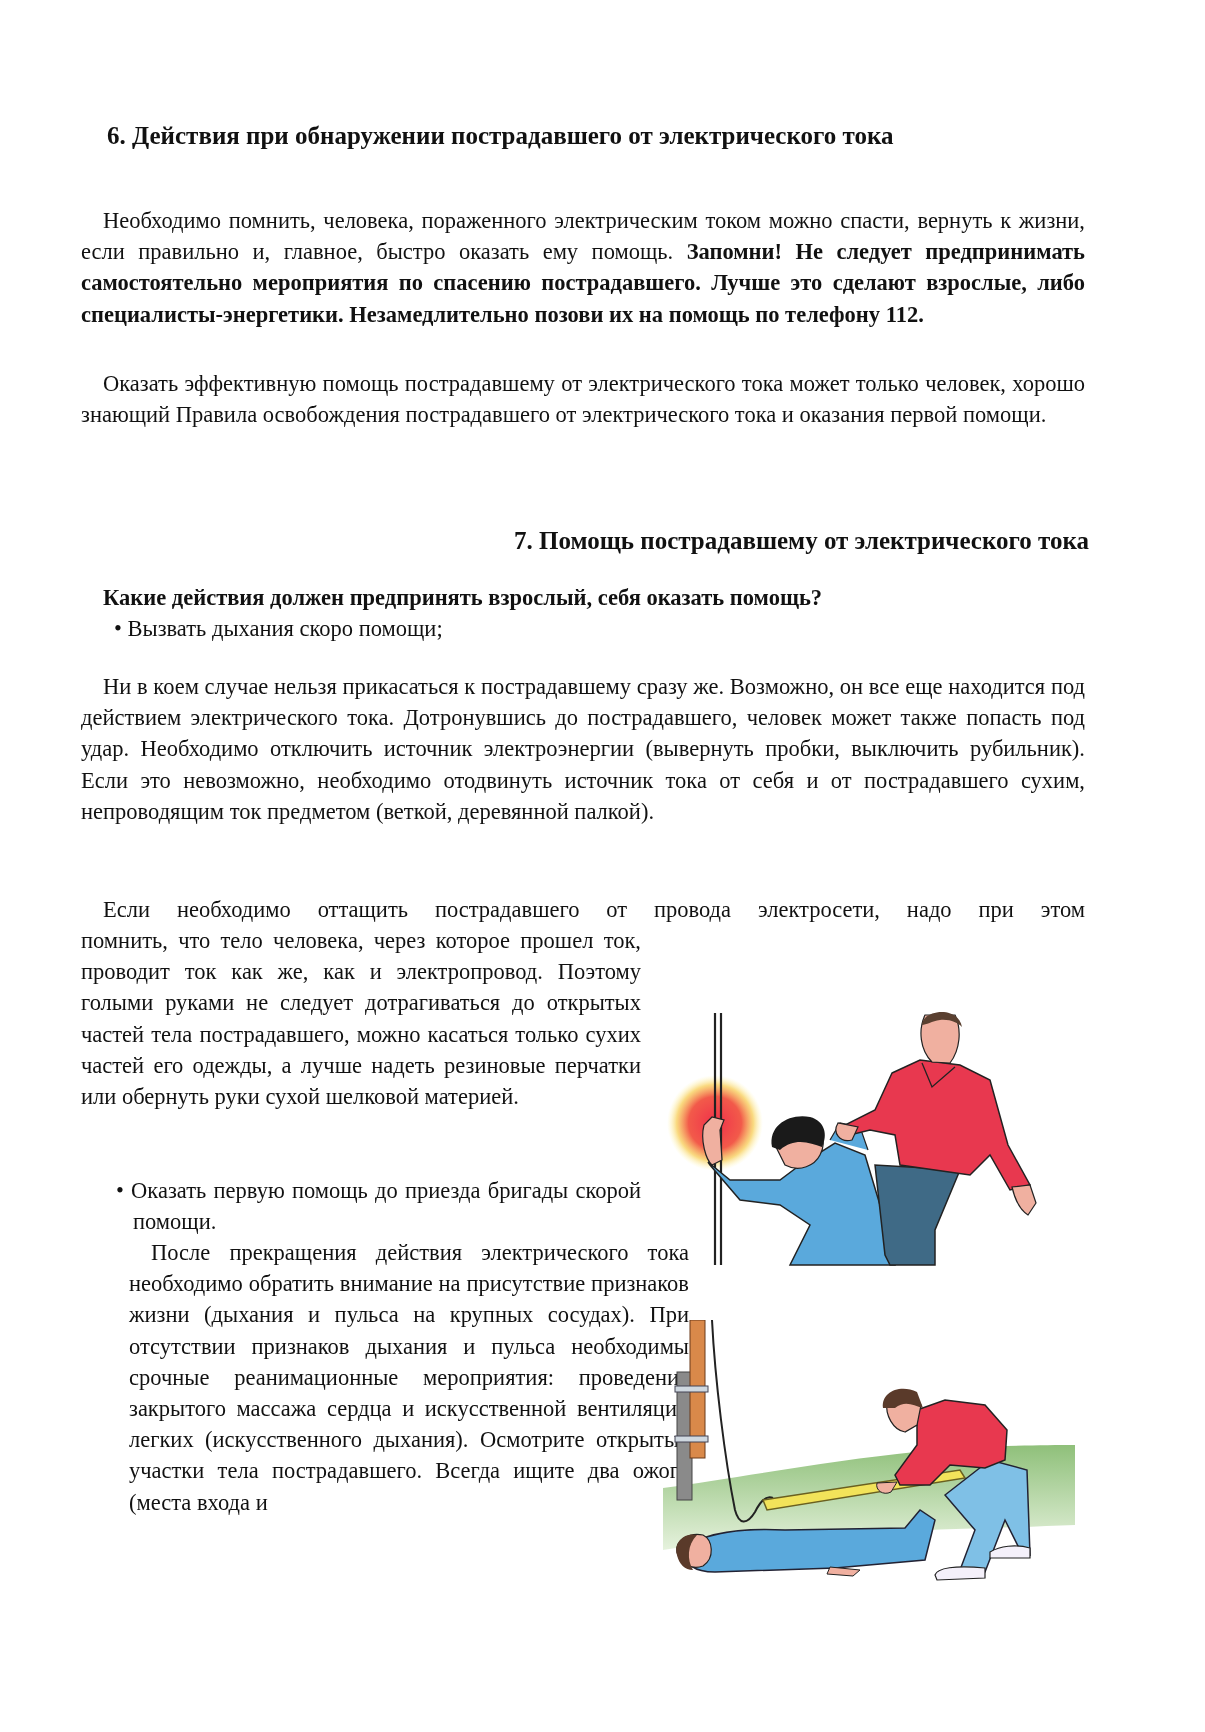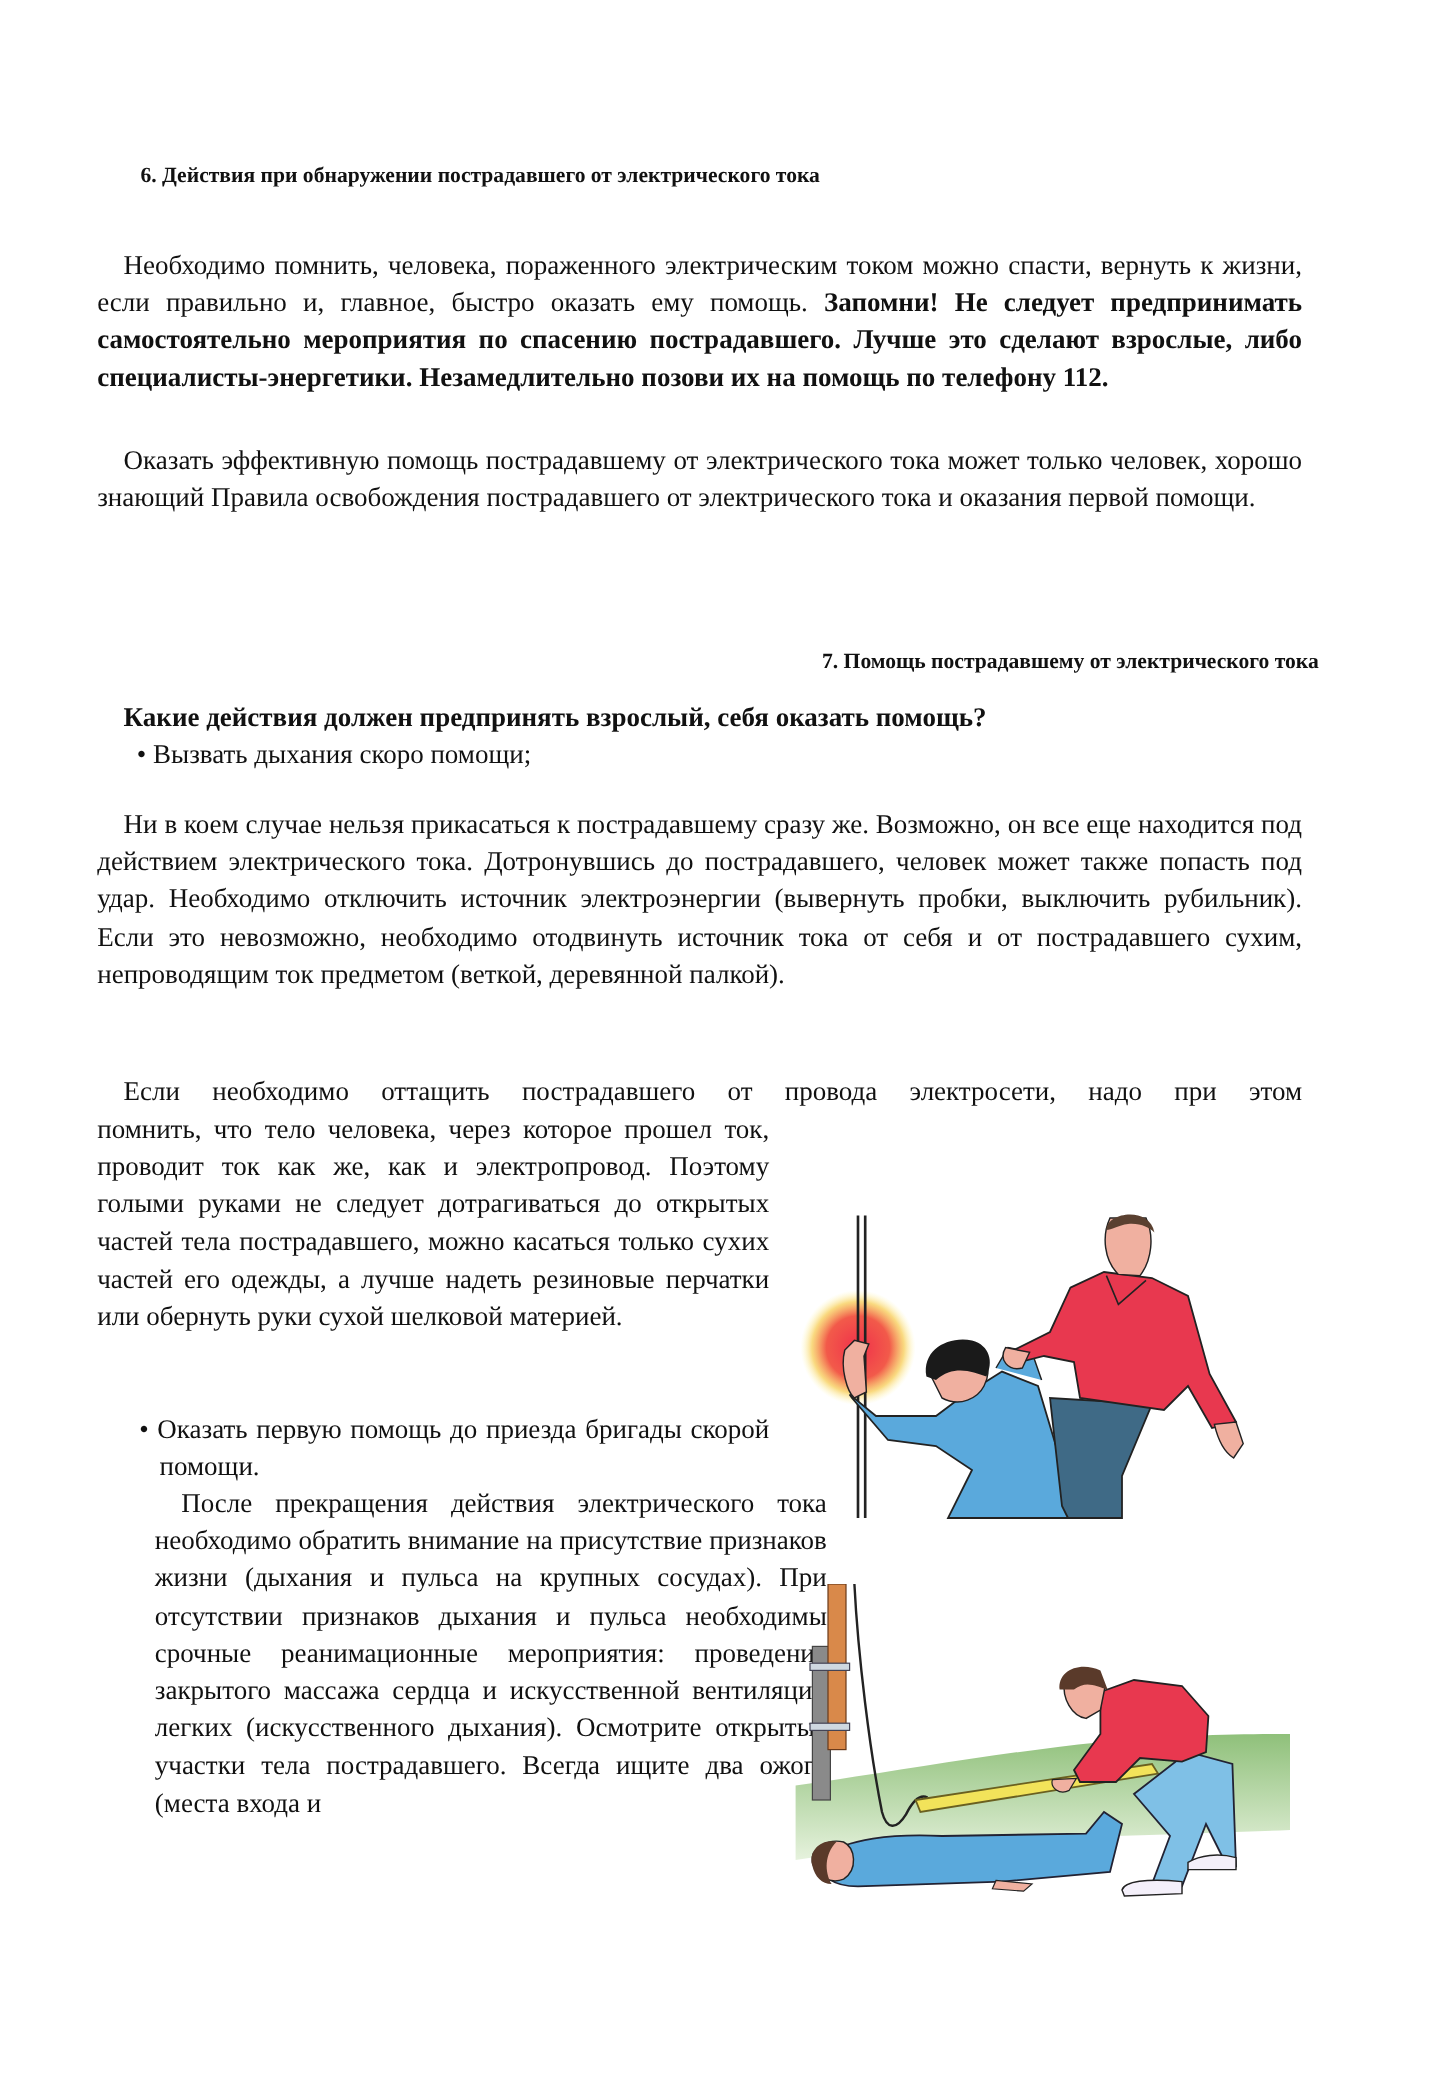--- a/index.html
+++ b/index.html
@@ -1,19 +1,19 @@
 <!DOCTYPE html>
 <html><head>
 <meta charset="utf-8">
 <style>
   html, body { margin: 0; padding: 0; background: #ffffff; }
   body { width: 1205px; height: 1732px; position: relative; overflow: hidden;
          font-family: "Liberation Serif", "DejaVu Serif", serif; color: #111; }
   .page { position: absolute; left: 81px; top: 0; width: 1004px; }
-  .h { font-weight: bold; font-size: 18px; line-height: 30px; margin: 14px; white-space: nowrap; }
+  .h { font-weight: bold; font-size: 25px; line-height: 30px; margin: 4px; white-space: nowrap; }
   .h1 { position: absolute; top: 117px; left: 22px; }
   .h2 { position: absolute; top: 522px; left: 0; width: 1004px; text-align: right; }
   .p { font-size: 22.5px; line-height: 31.2px; text-align: justify; margin: 0; }
   .indent { text-indent: 22px; }
   .b { font-weight: bold; }
   .blk { position: absolute; left: 0; width: 1004px; }
   .narrow { width: 560px; }
   .bullet { padding-left: 50px; text-indent: -17px; }
   .bullet-narrow { padding-left: 52px; text-indent: -17px; }
   .fig { position: absolute; }

